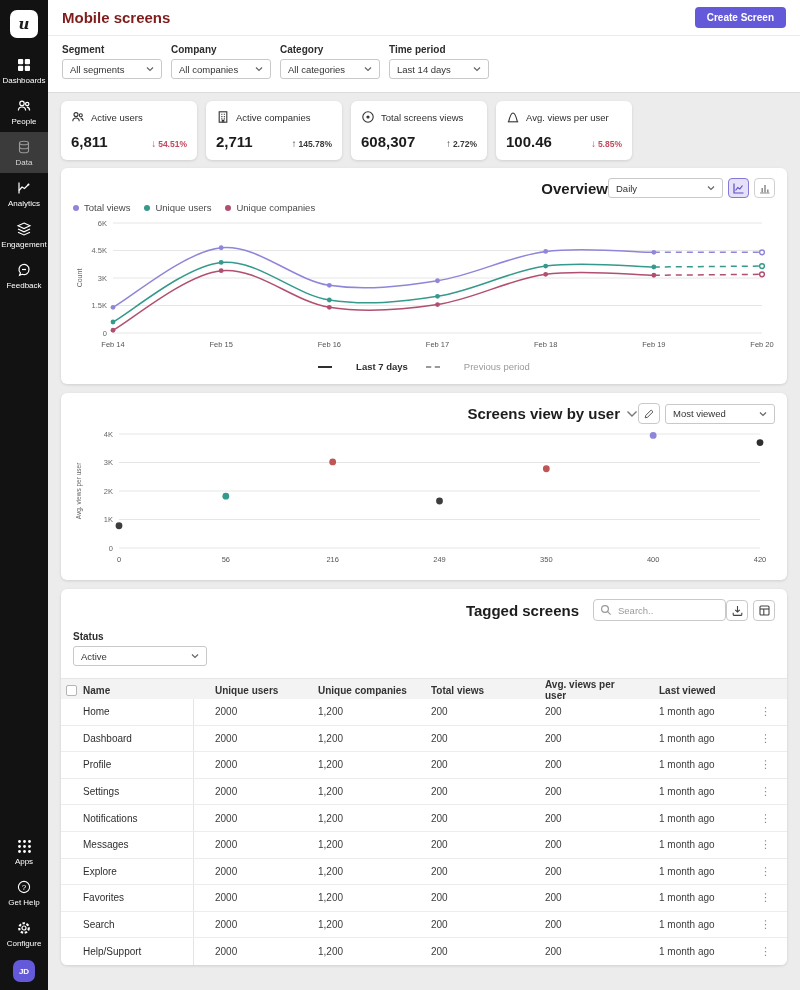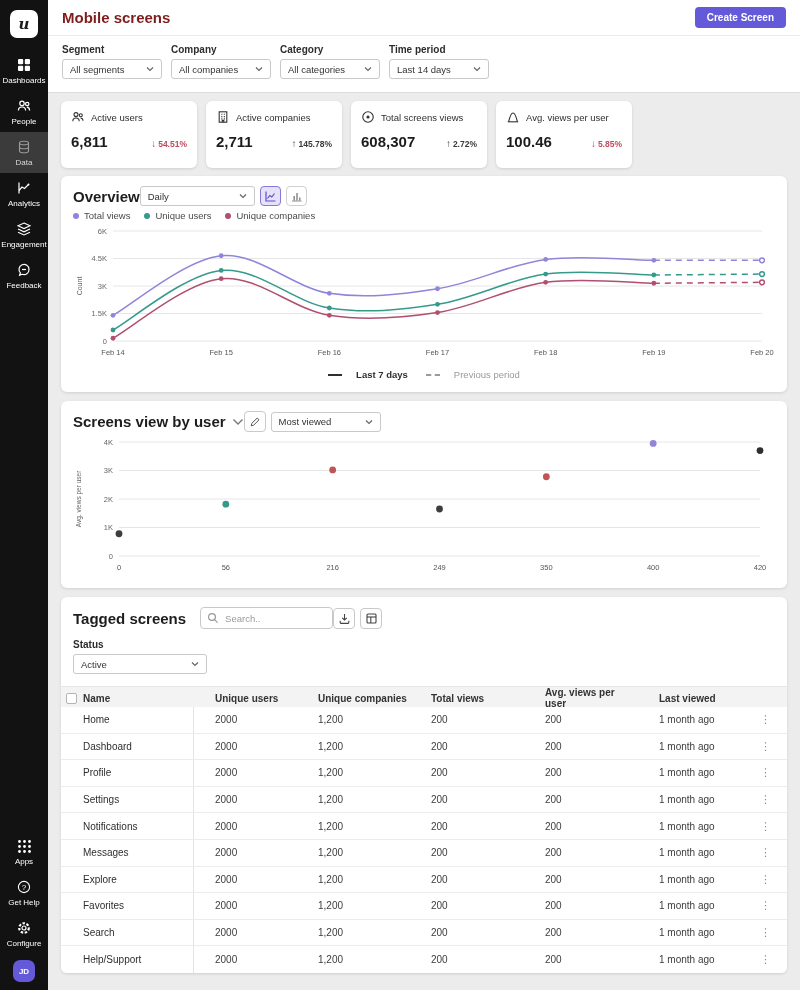--- a/index.html
+++ b/index.html
@@ -31,59 +31,59 @@
   .filterbar { background:#fff; border-bottom:1px solid #dcdcdc; padding:8px 14px 13px; display:flex; gap:9px; flex-shrink:0; }
   .filter-group { width:100px; }
   .filter-label { font-size:10px; font-weight:700; color:#2d2d2d; margin-bottom:4px; }
   .select { display:flex; align-items:center; justify-content:space-between; height:20px; border:1px solid #c9c9c9;
             border-radius:3px; background:#fff; padding:0 7px; font-size:9.5px; color:#333; cursor:pointer; }
 
   .content { flex:1; padding:8px 13px 0; overflow:hidden; }
 
   
   .kpi-row { display:flex; gap:9px; margin-bottom:8px; }
-  .kpi-card { width:136px; background:#fff; border-radius:6px; box-shadow:0 1px 3px rgba(0,0,0,.12); padding:9px 10px 18px; }
+  .kpi-card { width:136px; background:#fff; border-radius:6px; box-shadow:0 1px 3px rgba(0,0,0,.12); padding:9px 10px 10px; }
   .kpi-head { display:flex; align-items:center; gap:6px; font-size:9.5px; color:#2e2e2e; margin-bottom:9px; }
   .kpi-body { display:flex; justify-content:space-between; align-items:baseline; }
   .kpi-value { font-size:15px; font-weight:700; color:#1c1c1c; }
   .kpi-delta { font-size:8.5px; font-weight:700; display:flex; align-items:center; gap:2px; }
   .kpi-delta .arrow { font-size:10px; }
   .kpi-delta.down { color:#c24a5e; }
   .kpi-delta.up   { color:#3a3a3a; }
 
   
   .panel { background:#fff; border-radius:6px; box-shadow:0 1px 3px rgba(0,0,0,.12); margin-bottom:9px; }
   .panel-pad { padding:10px 12px; }
-  .panel-head { display:flex; align-items:center; justify-content:flex-start; }
+  .panel-head { display:flex; align-items:center; justify-content:flex-end; }
   .panel-title { font-size:15px; font-weight:700; color:#1d1d1d; }
 
   .legend-row { display:flex; gap:14px; margin:4px 0 4px; }
   .legend-item { display:flex; align-items:center; gap:5px; font-size:9.5px; color:#4a4a4a; }
   .legend-dot { width:6px; height:6px; border-radius:50%; }
 
   .head-controls { display:flex; align-items:center; gap:5px; }
   .interval-select { width:115px; }
   .toggle-btn { width:21px; height:20px; border:1px solid #d0d0d0; border-radius:4px; background:#fff;
                 display:flex; align-items:center; justify-content:center; cursor:pointer; }
   .toggle-btn.active { background:#e6e1f8; border-color:#8478d8; }
   .icon-btn { width:22px; height:21px; border:1px solid #c9c9c9; border-radius:4px; background:#fff;
               display:flex; align-items:center; justify-content:center; cursor:pointer; }
 
   .chart-footer { display:flex; justify-content:center; align-items:center; gap:18px; padding:4px 0 2px; }
-  .cf-item { display:flex; align-items:center; gap:14px; font-size:9.5px; }
+  .cf-item { display:flex; align-items:center; gap:24px; font-size:9.5px; }
   .cf-swatch { width:14px; }
   .cf-item.solid  { color:#2f2f2f; font-weight:700; }
   .cf-item.solid  .cf-swatch { border-top:2px solid #2f2f2f; }
   .cf-item.dashed { color:#9a9a9a; }
   .cf-item.dashed .cf-swatch { border-top:2px dashed #9a9a9a; }
 
   .title-chevron { margin-left:6px; }
 
   
-  .tagged-head { display:flex; align-items:center; justify-content:flex-start; padding:10px 12px 0; }
+  .tagged-head { display:flex; align-items:center; justify-content:flex-end; padding:10px 12px 0; }
   .tagged-left { display:flex; align-items:center; gap:14px; }
   .search-wrap { position:relative; }
   .search-wrap input { width:133px; height:22px; border:1px solid #c9c9c9; border-radius:4px; padding:0 6px 0 24px;
                        font-size:9.5px; color:#333; font-family:inherit; outline:none; }
   .search-wrap input::placeholder { color:#9a9a9a; }
   .search-wrap svg { position:absolute; left:7px; top:5px; }
   .tagged-filters { display:flex; gap:9px; padding:10px 12px 12px; }
   .tagged-filters .filter-group { width:134px; }
 
   .tbl { width:100%; font-size:10px; }

